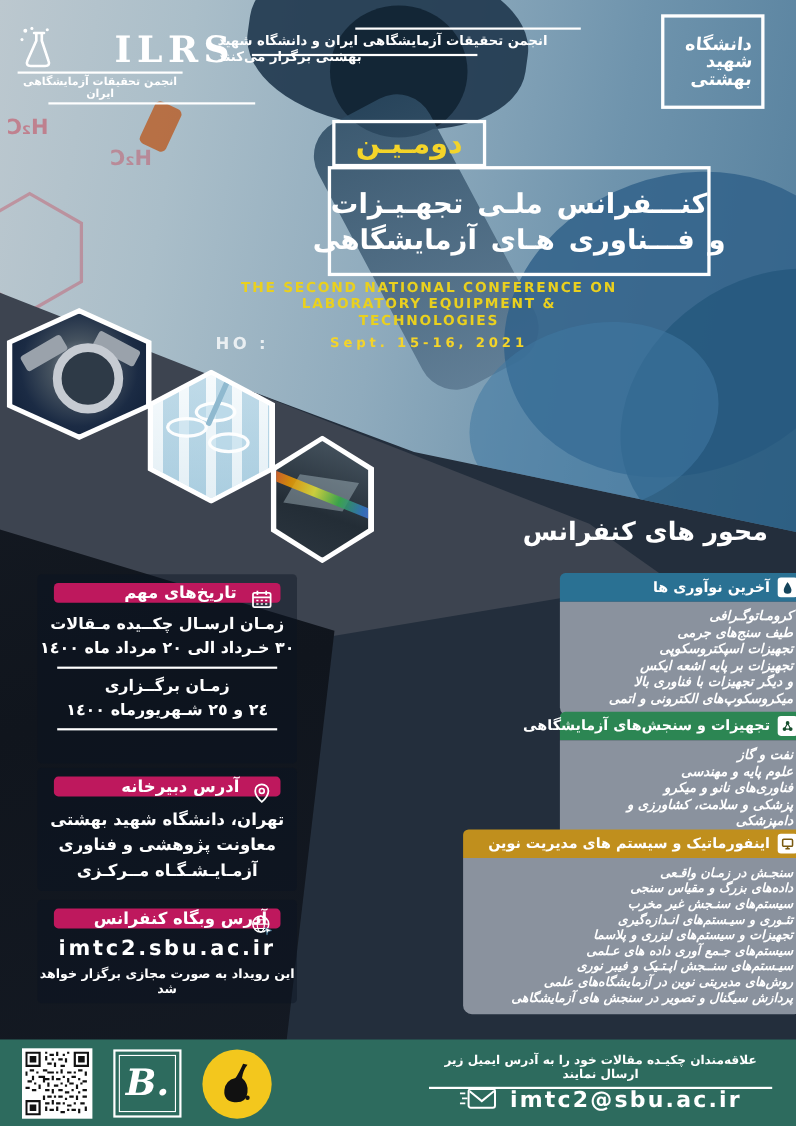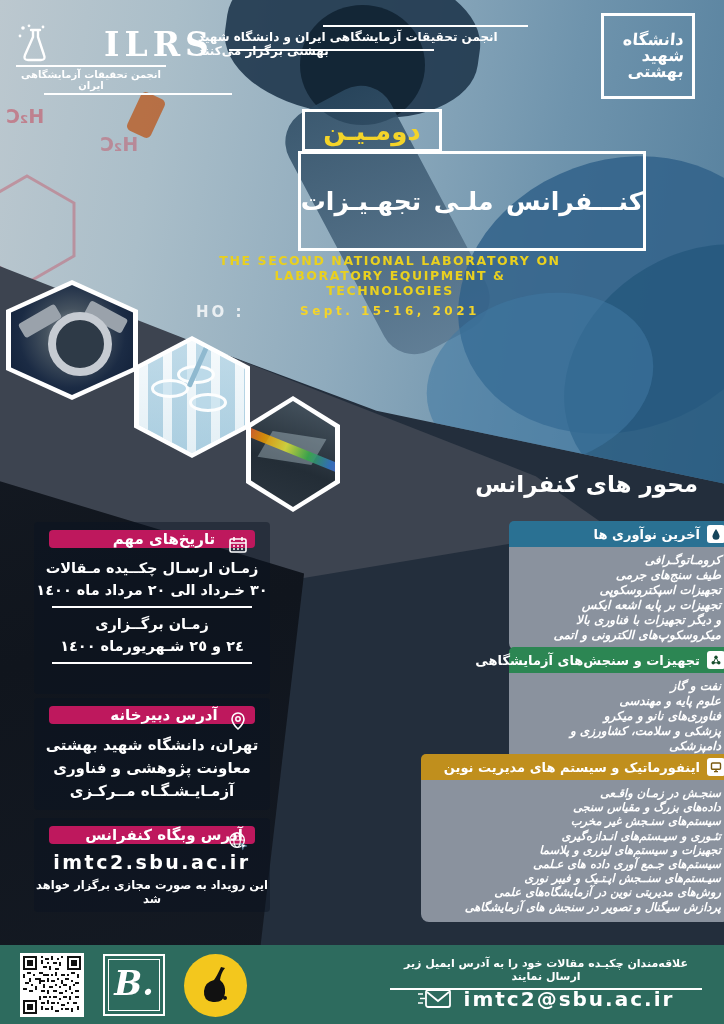--- a/index.html
+++ b/index.html
@@ -217,23 +217,24 @@
     <span>دانشگاه</span>
     <span>شهید</span>
     <span>بهشتی</span>
   </div>
 
   <div class="badge">
     <span>دومـیـن</span>
   </div>
   <div class="title-box">
     <span>کنـــفرانس  ملـی تجهـیـزات</span>
+    <span>و فـــناوری هـای آزمایشگاهی</span>
   </div>
   <div class="en-block">
-    <div class="en">THE SECOND NATIONAL  LABORATORY ON</div>
+    <div class="en">THE SECOND NATIONAL  CONFERENCE ON</div>
     <div class="en">LABORATORY EQUIPMENT  &amp; TECHNOLOGIES</div>
     <div class="en-date">Sept. 15-16, 2021</div>
   </div>
 
   <div class="topics-heading">محور های کنفرانس</div>
 
   <div class="topic topic1">
     <div class="topic-header">
       <span class="topic-icon">
         <svg width="12" height="12" viewBox="0 0 12 12">

